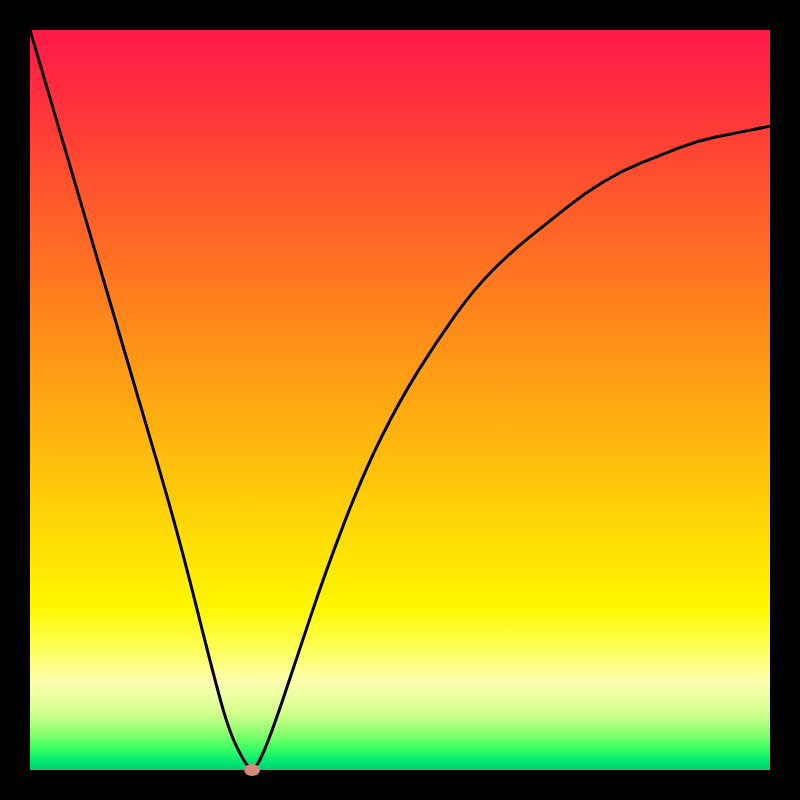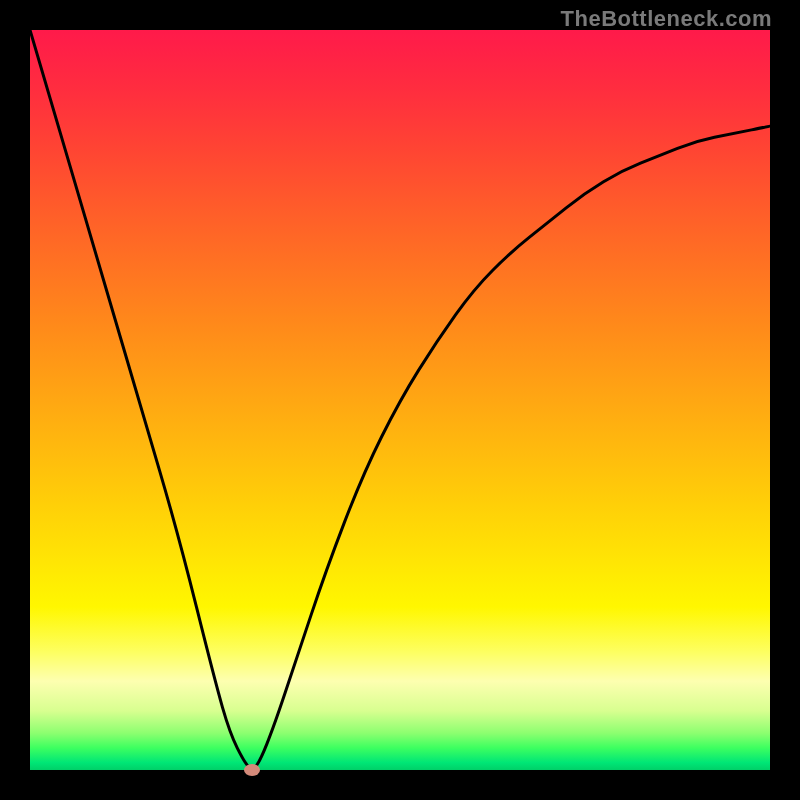--- a/index.html
+++ b/index.html
@@ -66,15 +66,14 @@
 
 <div class="frame">
 
   <div class="plot-area">
     <svg class="curve-svg" viewBox="0 0 740 740" preserveAspectRatio="none">
       <path fill="none" stroke="#000" stroke-width="3" stroke-linecap="round" stroke-linejoin="round" d="M 0 0 Q 0 0 18.5 62.900000000000034 Q 37 125.80000000000007 55.5 188.70000000000002 Q 74 251.59999999999997 92.5 314.5 Q 111 377.40000000000003 129.5 440.3 Q 148 503.2 166.5 577.2 Q 185 651.2 192.4 677.1 Q 199.8 703 207.2 717.8 Q 214.6 732.6 218.3 736.3 Q 222 740 225.7 736.3 Q 229.4 732.6 236.8 714.1 Q 244.20000000000002 695.6 255.3 662.3 Q 266.4 629 281.2 584.6 Q 296 540.2 314.5 492.1 Q 333 444 351.5 407 Q 370 370 388.5 340.4 Q 407.00000000000006 310.8 425.5 284.9 Q 444 259 462.5 240.5 Q 481 222 499.5 207.2 Q 518 192.39999999999998 536.5 177.59999999999997 Q 555 162.79999999999995 573.5 151.69999999999993 Q 592 140.5999999999999 610.5 133.2 Q 629 125.80000000000007 647.5 118.40000000000003 Q 666 111 684.5 107.30000000000001 Q 703 103.60000000000002 721.5 99.90000000000003 T 740 96.20000000000005" id="curve-path"></path>
     </svg>
     <div class="marker" id="min-marker" style="left: 222px; top: 740px; background: rgb(212, 138, 122);"></div>
   </div>
 
-  <div class="watermark">TheBottleneck.com</div>
 
 </div>
 
 </body></html>

